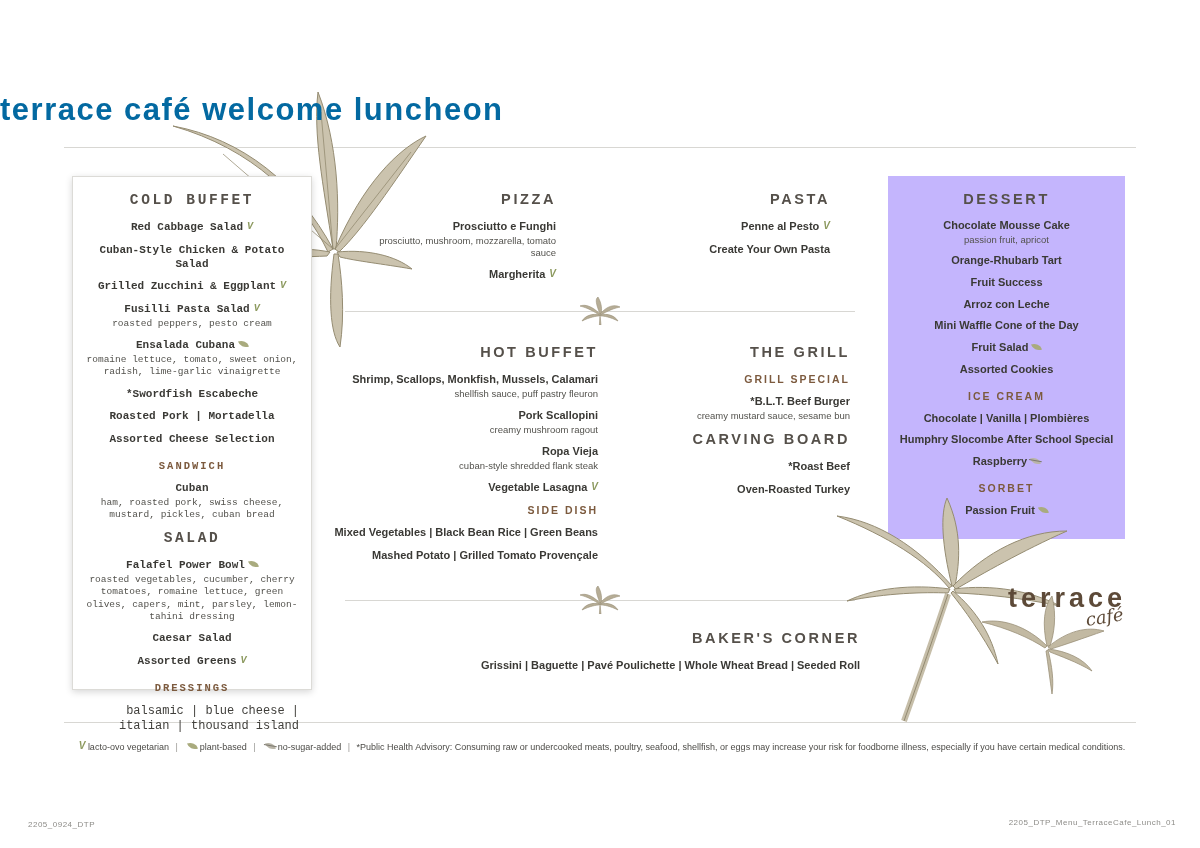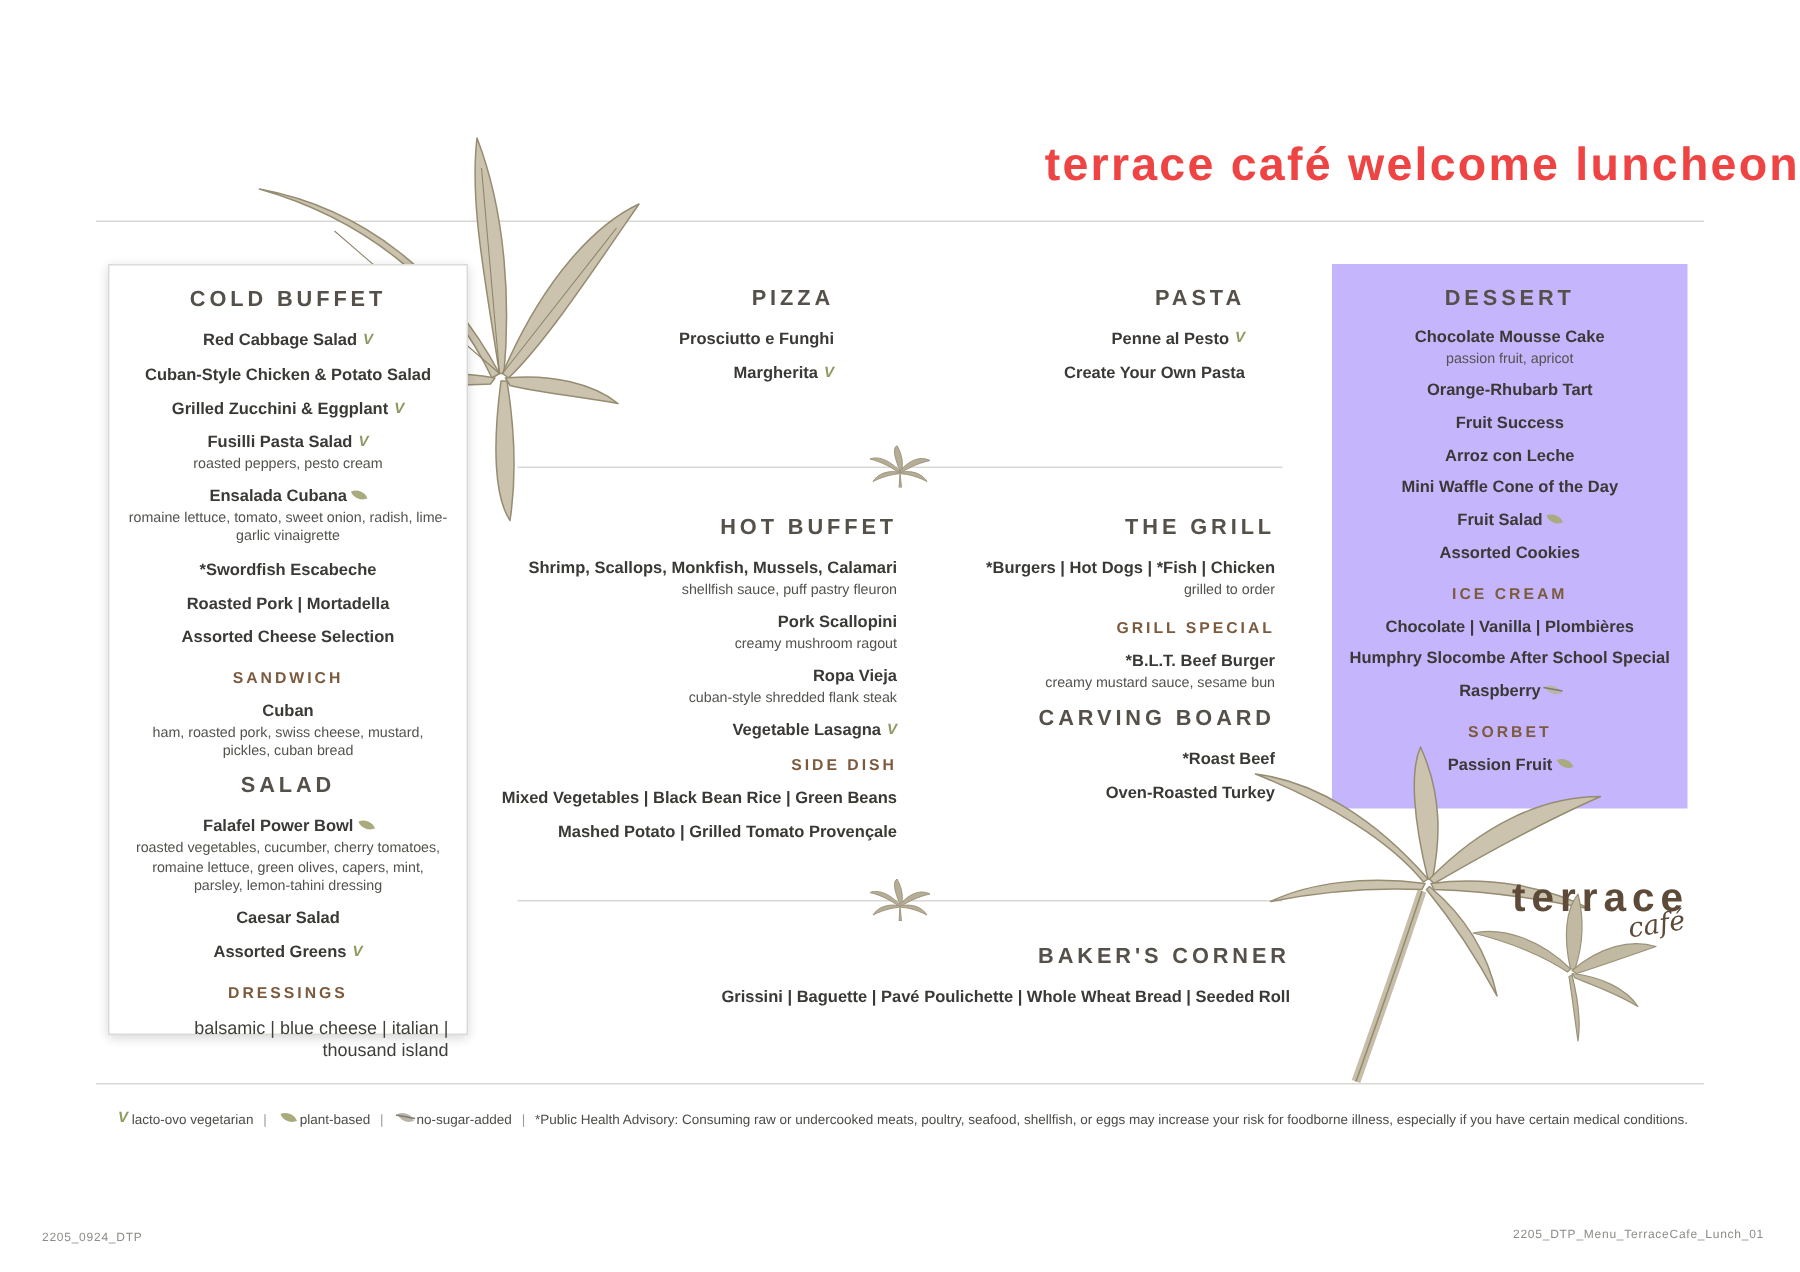--- a/index.html
+++ b/index.html
@@ -6,27 +6,27 @@
   #page{position:relative;width:1200px;height:848px;background:#ffffff;overflow:hidden;
         font-family:"Liberation Sans",sans-serif;margin:0 auto;}
 
   
   .rule{position:absolute;height:1px;background:#d8d7d3;z-index:0;}
   .rule-top{left:64px;width:1072px;top:147px;}
   .rule-bottom{left:64px;width:1072px;top:722px;}
   .rule-mid1{left:345px;width:510px;top:311px;}
   .rule-mid2{left:345px;width:510px;top:600px;}
 
-  .title{position:absolute;top:92px;left:0;width:100%;text-align:right;
-         font-size:31px;color:#ef4444;letter-spacing:1.5px;font-weight:600;z-index:2;}
+  .title{position:absolute;top:92px;left:0;width:100%;text-align:left;
+         font-size:31px;color:#0369a1;letter-spacing:1.5px;font-weight:600;z-index:2;}
 
   
   .panel-left{position:absolute;left:72px;top:176px;width:240px;height:514px;background:#fff;
               border:1px solid #dcdbd7;box-shadow:0 2px 7px rgba(0,0,0,.16);
-              padding:15px 12px;box-sizing:border-box;text-align:center;z-index:2;}
+              padding:15px 12px;box-sizing:border-box;text-align:center;z-index:2;font-family:Liberation Mono, monospace;}
   .panel-right{position:absolute;left:888px;top:176px;width:237px;height:363px;background:#c4b5fd;
                padding:15px 10px;box-sizing:border-box;text-align:center;z-index:1;}
 
   
   .col{position:absolute;text-align:right;z-index:2;}
   .col-pizza{left:372px;top:191px;width:184px;}
   .col-soup{left:536px;top:191px;width:128px;}
   .col-pasta{left:646px;top:191px;width:184px;}
   .col-hot{left:330px;top:344px;width:268px;}
   .col-grill{left:622px;top:344px;width:228px;}
@@ -199,20 +199,21 @@
         <div class="menu-item">
           <div class="item-name plain"><span>balsamic  |  blue cheese  |  italian  |  thousand island</span></div>
         </div>
       </div>
   </div>
 
   <div class="col col-pizza">
       <div class="sec-head">PIZZA</div>
       <div class="menu-item">
         <div class="item-name"><span>Prosciutto e Funghi</span></div>
+        <div class="item-desc">prosciutto, mushroom, mozzarella, tomato sauce</div>
       </div>
       <div class="menu-item">
         <div class="item-name"><span>Margherita</span><span class="badge badge-v">V</span></div>
       </div>
     </div>
   <div class="col col-hot">
     <div>
         <div class="sec-head">HOT BUFFET</div>
         <div class="menu-item">
           <div class="item-name"><span>Shrimp, Scallops, Monkfish, Mussels, Calamari</span></div>
@@ -247,24 +248,20 @@
         <div class="item-name"><span>Penne al Pesto</span><span class="badge badge-v">V</span></div>
       </div>
       <div class="menu-item">
         <div class="item-name"><span>Create Your Own Pasta</span></div>
       </div>
     </div>
 
   <div class="col col-grill">
     <div>
         <div class="sec-head">THE GRILL</div>
-        <div class="menu-item">
-          <div class="item-name"><span>*Burgers  |  Hot Dogs  |  *Fish  |  Chicken</span></div>
-          <div class="item-desc">grilled to order</div>
-        </div>
       </div>
     <div class="block-gap">
         <div class="sub-head">GRILL SPECIAL</div>
         <div class="menu-item">
           <div class="item-name"><span>*B.L.T. Beef Burger</span></div>
           <div class="item-desc">creamy mustard sauce, sesame bun</div>
         </div>
       </div>
     <div class="block-gap-lg">
         <div class="sec-head">CARVING BOARD</div>

